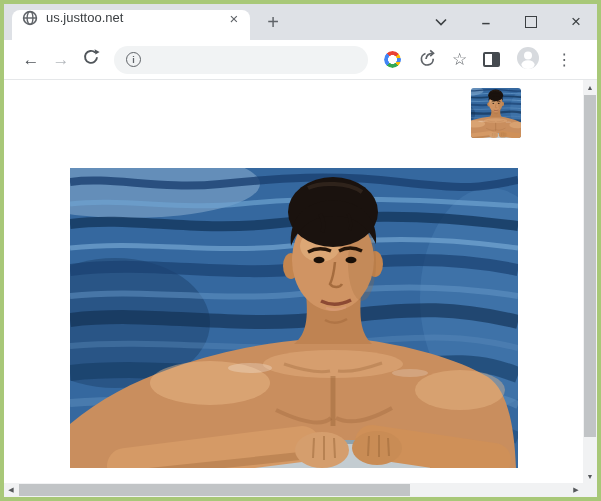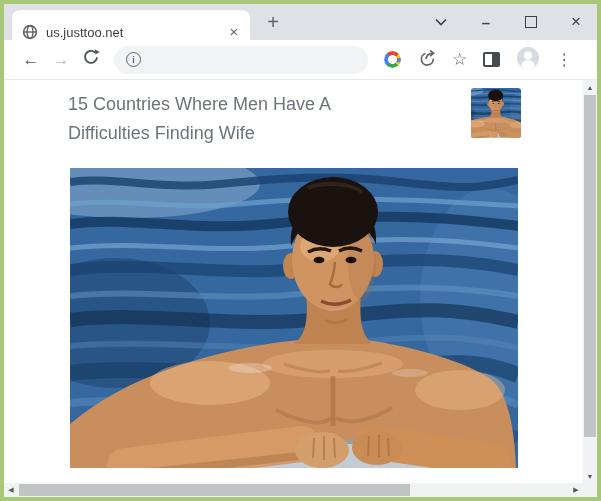--- a/index.html
+++ b/index.html
@@ -8,21 +8,21 @@
     background:#a8c878;
     font-family:"Liberation Sans", sans-serif;
     -webkit-font-smoothing:antialiased;
   }
   .window{position:absolute;inset:4px;display:flex;flex-direction:column;background:#fff;}
 
   
   .tabstrip{height:36px;background:#dee1e6;position:relative;flex:none;}
   .tab{
     position:absolute;left:8px;bottom:0;width:238px;height:30px;background:#fff;
-    border-radius:8px 8px 0 0;display:flex;align-items:flex-end;
+    border-radius:8px 8px 0 0;display:flex;align-items:flex-start;
     padding:0 8px 0 10px;box-sizing:border-box;
   }
   .tab-title{font-size:13px;color:#3c4043;margin-left:8px;flex:1;white-space:nowrap;overflow:hidden;}
   .tab-close{font-size:15px;color:#5f6368;width:16px;text-align:center;cursor:default;}
   .newtab{
     position:absolute;left:256px;bottom:5px;width:26px;height:26px;border-radius:50%;
     font-size:20px;color:#5f6368;display:flex;align-items:center;justify-content:center;
   }
   .win-controls{
     position:absolute;right:0;top:0;height:36px;display:flex;align-items:center;
@@ -221,24 +221,20 @@
           <circle cx="12" cy="9.5" r="4" fill="#ffffff"></circle>
           <ellipse cx="12" cy="18.6" rx="6.6" ry="4.4" fill="#ffffff"></ellipse>
         </svg>
       </span>
       <span class="kebab">⋮</span>
     </div>
   </div>
 
   <div class="content">
 
-    <div class="article-title">
-      <div>15 Countries Where Men Have A</div>
-      <div>Difficulties Finding Wife</div>
-    </div>
 
     <div class="thumb">
       <svg width="50" height="50" viewBox="115 0 300 300">
         <use href="#photoart"></use>
       </svg>
     </div>
 
     <div class="hero">
       <svg width="448" height="300" viewBox="0 0 448 300">
         <use href="#photoart"></use>

